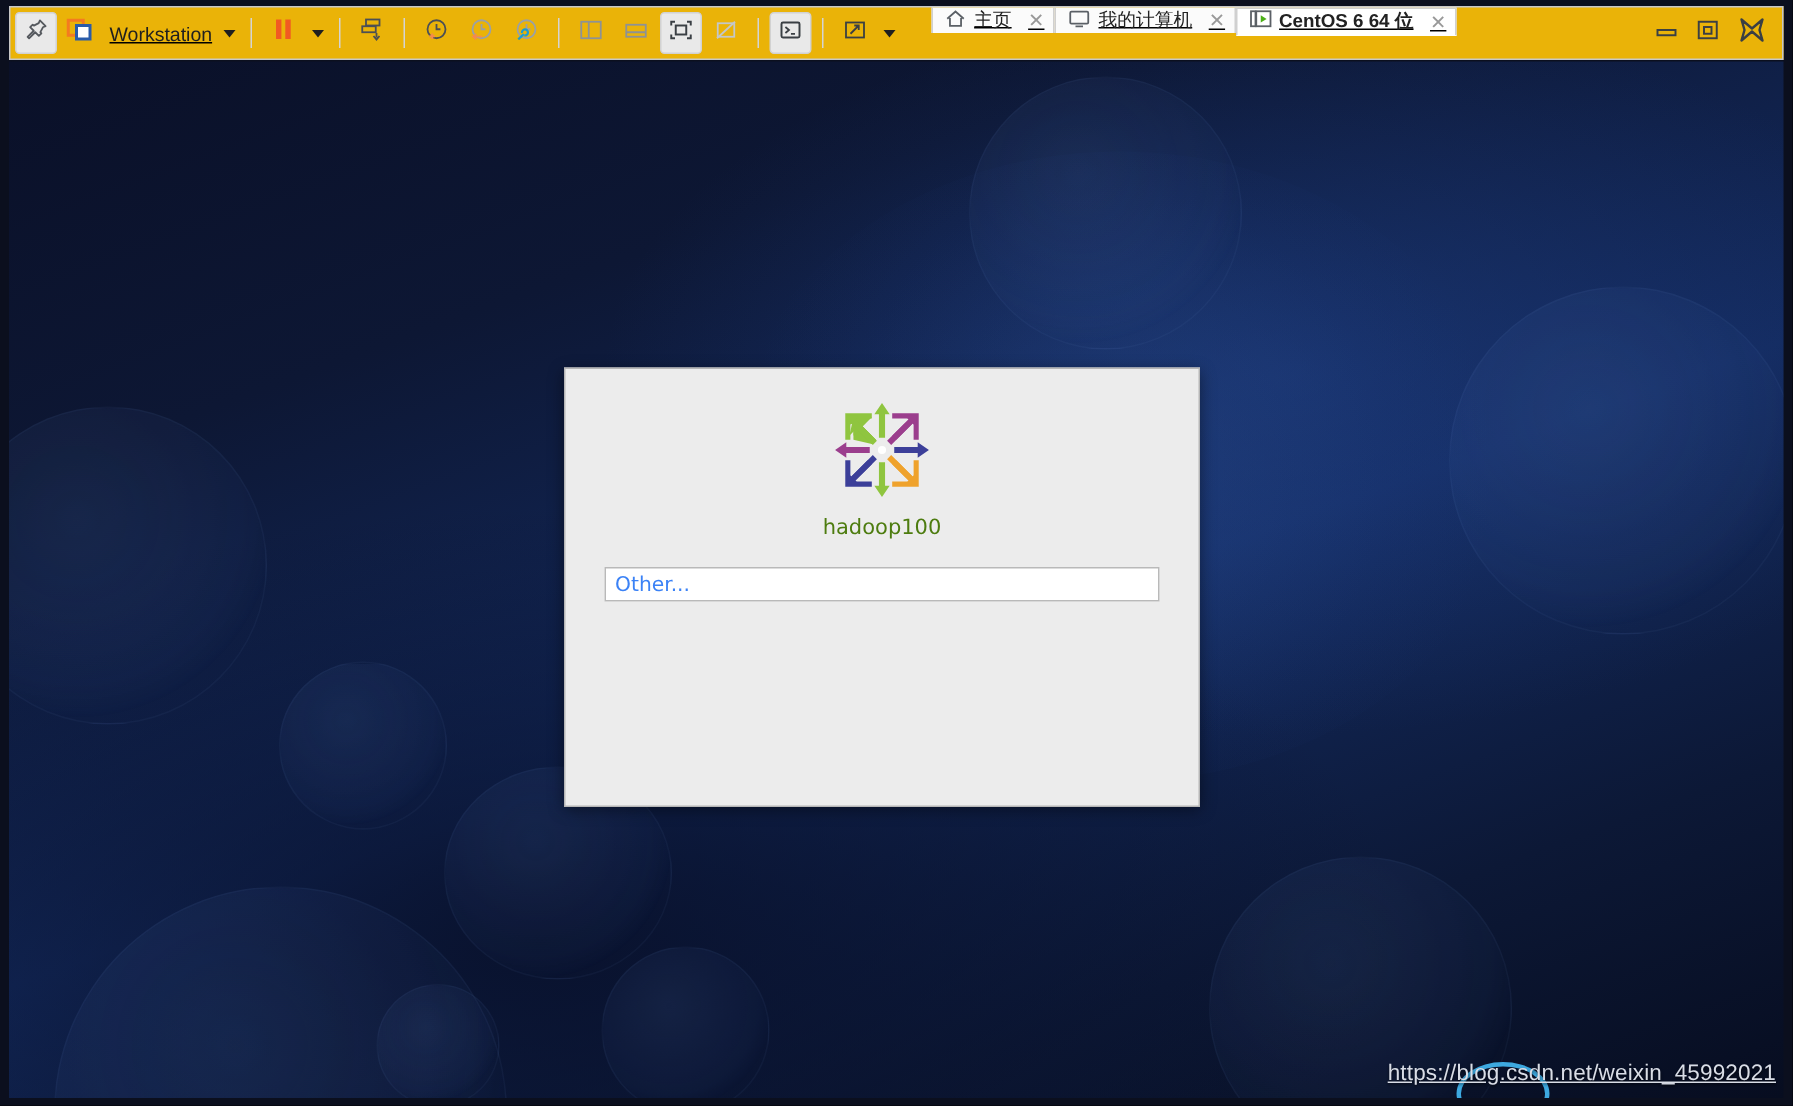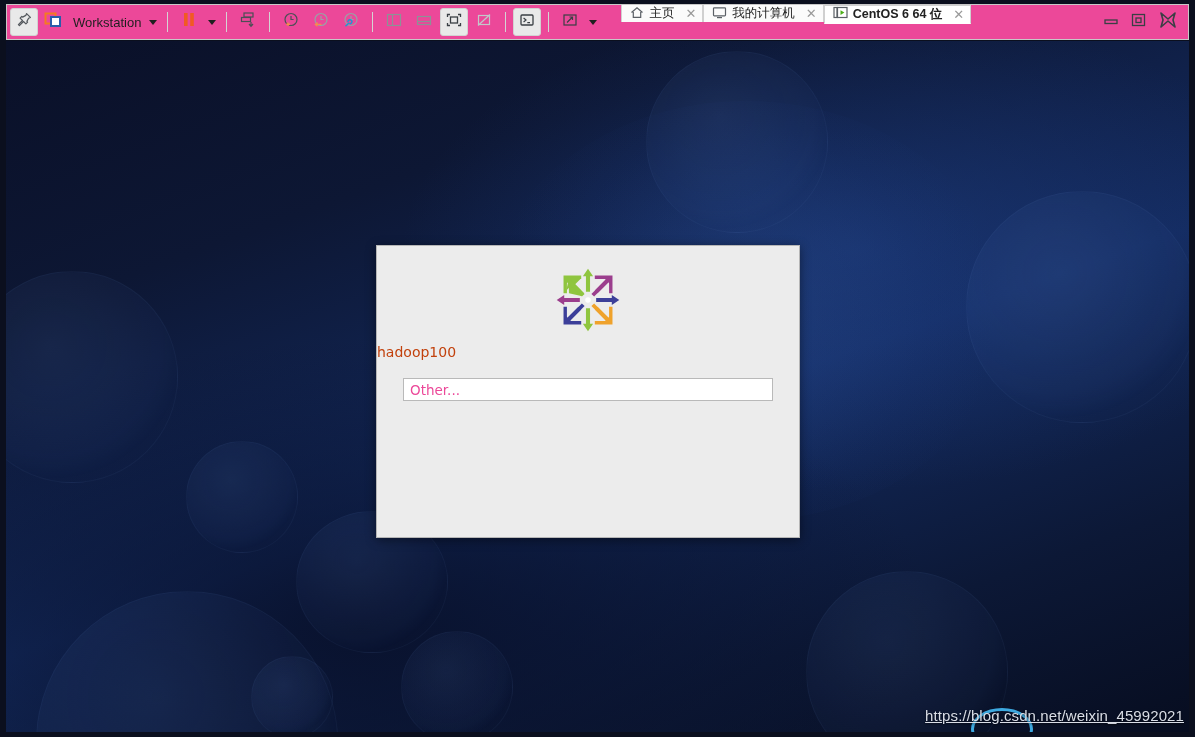--- a/index.html
+++ b/index.html
@@ -22,26 +22,27 @@
     overflow: hidden;
   }
 
   
   .vm-toolbar {
     position: absolute;
     left: 6px;
     top: 4px;
     width: 1183px;
     height: 36px;
-    background: #ec4899;
+    background: #eab308;
     border: 1px solid #c8c8c8;
     box-sizing: border-box;
     display: flex;
     align-items: center;
     padding: 0 2px;
+    text-decoration: underline;
   }
   .tb-btn {
     height: 28px;
     min-width: 28px;
     display: flex;
     align-items: center;
     justify-content: center;
     border-radius: 3px;
     margin: 0 1px;
     padding: 0 3px;
@@ -153,36 +154,37 @@
     padding: 0;
   }
   .dlg-logo-wrap {
     display: flex;
     justify-content: center;
     margin-top: 20px;
   }
   .centos-logo { width: 68px; height: 68px; display: block; }
 
   .dlg-host {
+    text-align: center;
     font-size: 14px;
-    color: #c2410c;
+    color: #4d7c0f;
     margin-top: 10px;
     font-family: "DejaVu Sans", sans-serif;
   }
 
   .user-field {
     margin: 18px 26px 0 26px;
     height: 23px;
     background: #ffffff;
     border: 1px solid #b9b9b9;
     display: flex;
     align-items: center;
     padding-left: 6px;
     font-size: 13.5px;
-    color: #ec4899;
+    color: #3b82f6;
     box-sizing: border-box;
     font-family: "DejaVu Sans", sans-serif;
   }
 
   .pw-row {
     display: flex;
     align-items: center;
     margin: 17px 26px 0 26px;
     position: relative;
   }

